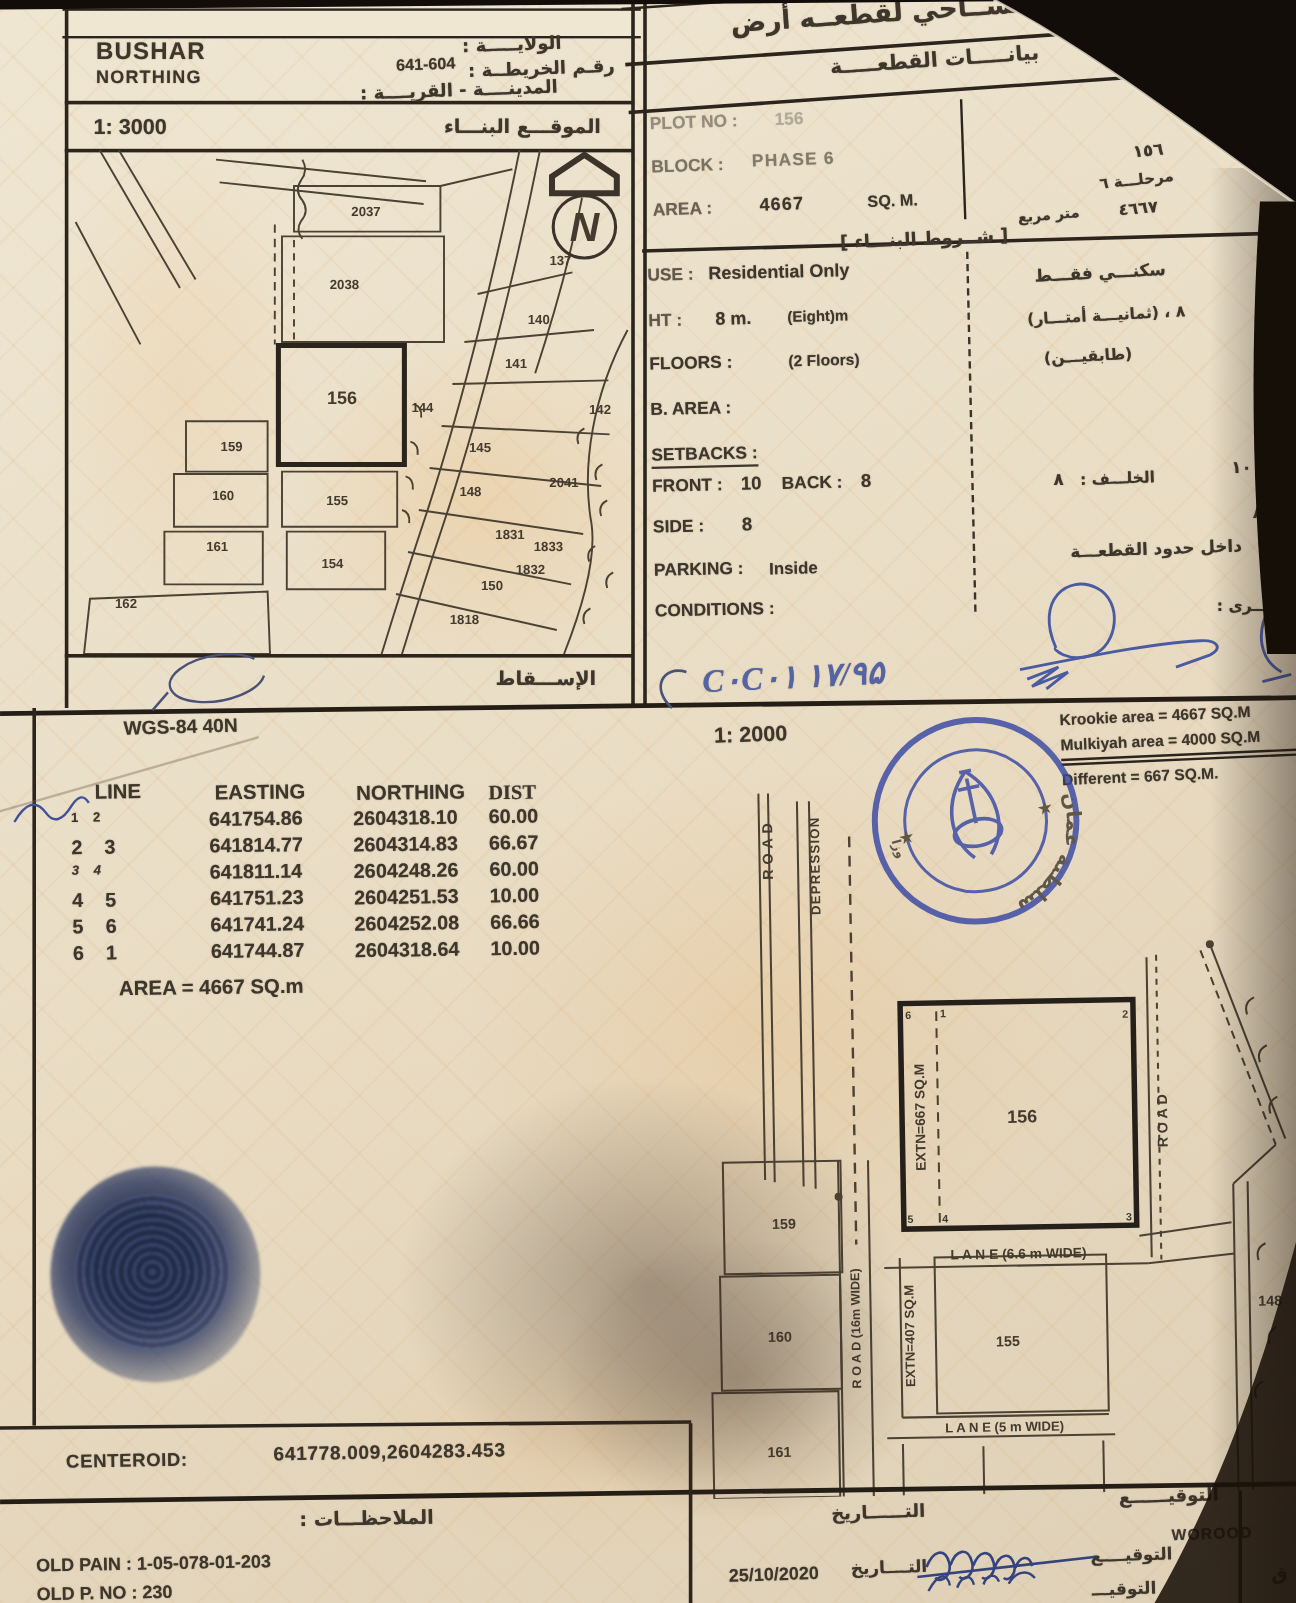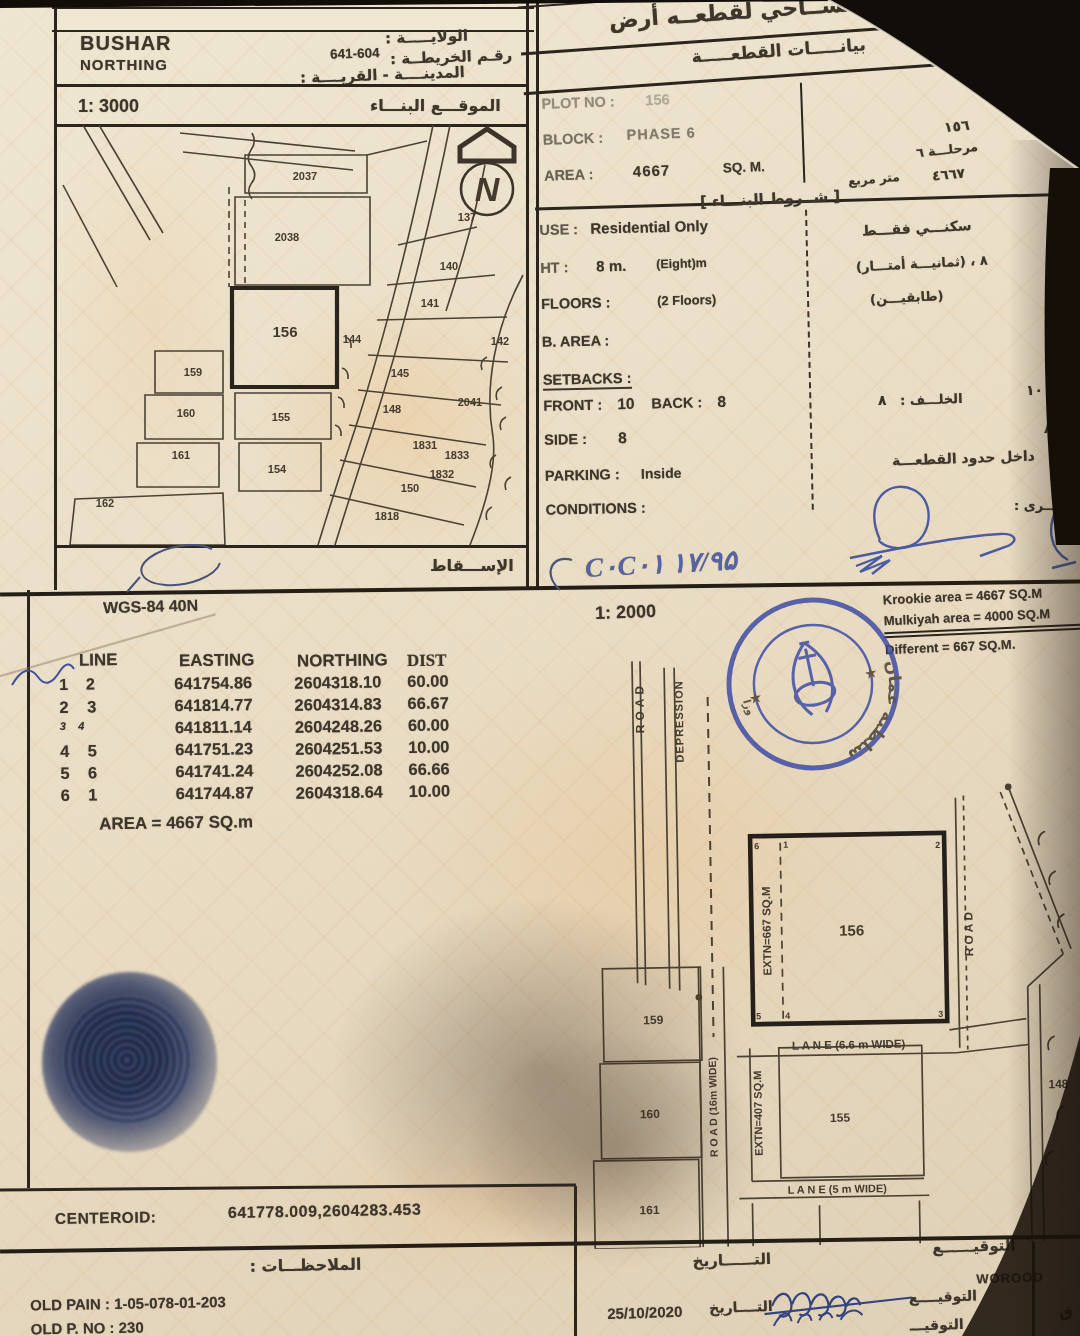--- a/index.html
+++ b/index.html
@@ -125,21 +125,21 @@
       <text x="337" y="288">148</text>
       <text x="415" y="281">2041</text>
       <text x="370" y="324">1831</text>
       <text x="402" y="334">1833</text>
       <text x="387" y="353">1832</text>
       <text x="355" y="367">150</text>
       <text x="332" y="395">1818</text>
     </g>
   </svg>
 
-  <div class="abs t ar" style="left:430px;top:556px;font-size:16px;">الإســـقاط</div>
+  <div class="abs t ar" style="left:413px;top:556px;font-size:16px;">الإســـقاط</div>
 
   <svg class="abs" style="left:125px;top:533px;" width="115" height="62" viewBox="0 0 115 62">
     <path d="M95,30 a40,19 -10 1 1 -8,-14 m-72,28 l-13,15" stroke="#4a5377" stroke-width="2" fill="none"></path>
   </svg>
 
   <svg class="abs" style="left:8px;top:645px;" width="70" height="60" viewBox="0 0 70 60">
     <path d="M4,40 q14,-24 26,-8 q10,14 22,-6 q8,-12 14,-2" stroke="#41509a" stroke-width="2" fill="none"></path>
   </svg>
 
   <div class="abs" style="left:532px;top:0;width:552px;height:212px;transform:rotate(-4deg);transform-origin:0 210px;">
@@ -225,21 +225,21 @@
     <div class="abs hline" style="left:0;top:44px;width:200px;height:1.8px;"></div>
     <div class="abs t" style="left:0;top:50px;font-size:13px;">Different          = 667 SQ.M.</div>
   </div>
 
   <div class="abs" style="left:60px;top:640px;width:420px;height:200px;transform:rotate(-0.8deg);">
     <div class="abs t" style="left:20px;top:8px;font-size:17px;">LINE</div>
     <div class="abs t" style="left:120px;top:10px;font-size:17px;">EASTING</div>
     <div class="abs t" style="left:238px;top:12px;font-size:17px;">NORTHING</div>
     <div class="abs t" style="left:348px;top:13px;font-size:17px;font-family:Liberation Serif, serif;">DIST</div>
 
-    <div class="abs t" style="left:0;top:33px;font-size:16px;"><span>1</span>&nbsp;&nbsp;&nbsp;&nbsp;<span>2</span></div>
+    <div class="abs t" style="left:0;top:33px;font-size:11px;"><span>1</span>&nbsp;&nbsp;&nbsp;&nbsp;<span>2</span></div>
     <div class="abs t" style="left:115px;top:33px;font-size:16.5px;">641754.86</div>
     <div class="abs t" style="left:235px;top:34px;font-size:16.5px;">2604318.10</div>
     <div class="abs t" style="left:348px;top:34px;font-size:16.5px;">60.00</div>
 
     <div class="abs t" style="left:0;top:55px;font-size:16.5px;"><span>2</span>&nbsp;&nbsp;&nbsp;&nbsp;<span>3</span></div>
     <div class="abs t" style="left:115px;top:55px;font-size:16.5px;">641814.77</div>
     <div class="abs t" style="left:235px;top:56px;font-size:16.5px;">2604314.83</div>
     <div class="abs t" style="left:348px;top:56px;font-size:16.5px;">66.67</div>
 
     <div class="abs t" style="left:0;top:77px;font-size:11px;font-style:italic;"><span>3</span>&nbsp;&nbsp;&nbsp;&nbsp;<span>4</span></div>

